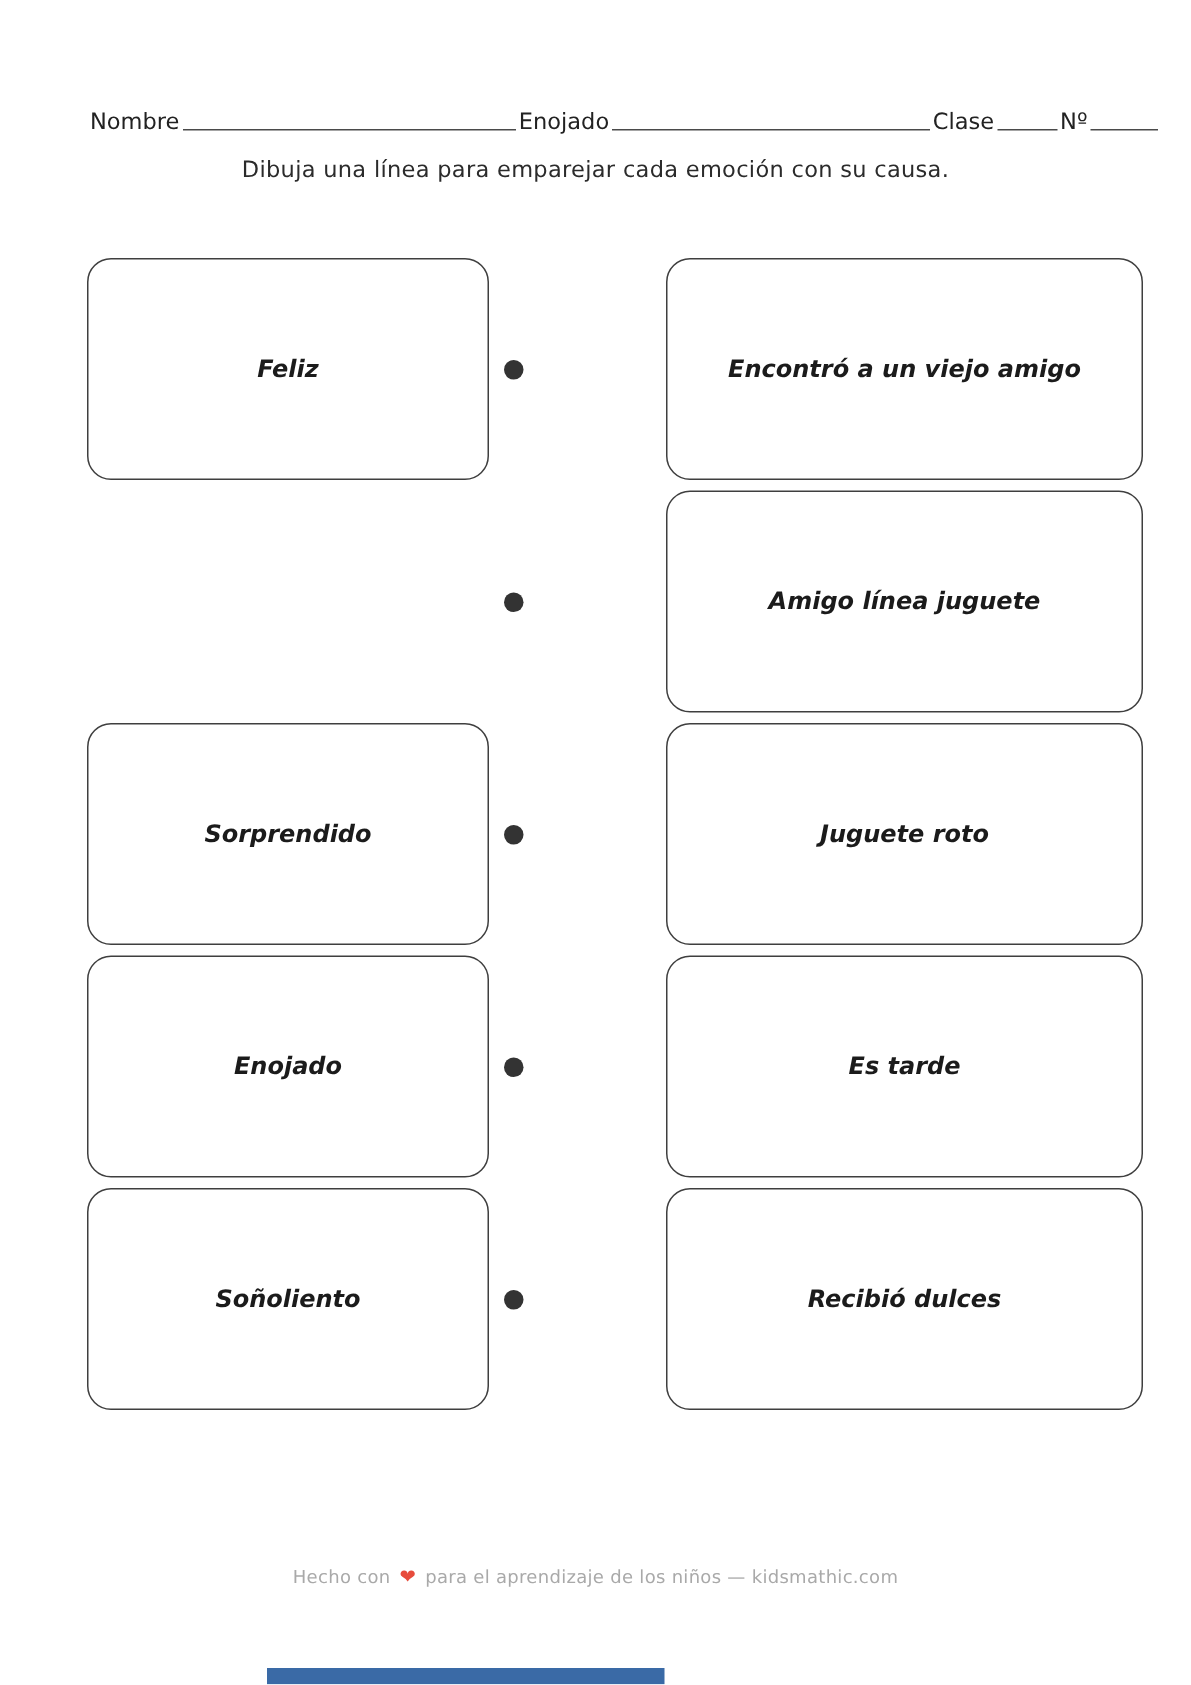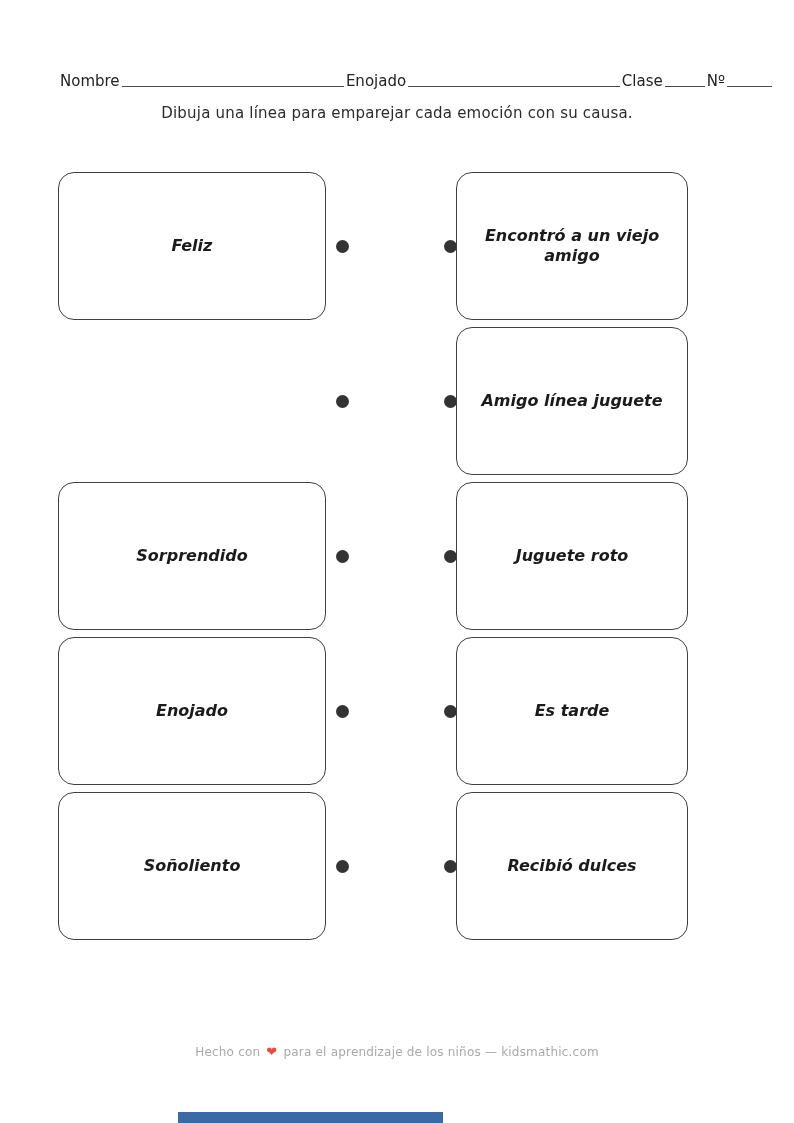--- a/index.html
+++ b/index.html
@@ -42,21 +42,21 @@
   .card{
     position:absolute;top:0;height:148px;
     background:#ffffff;
     border:1.6px solid #3f3f3f;
     border-radius:16px;
     display:flex;align-items:center;justify-content:center;
     box-sizing:border-box;
     padding:0 14px;
   }
   .card.left{left:58px;width:268px;}
-  .card.right{left:456px;width:232px;}
+  .card.right{left:444px;width:318px;}
   .card .label{
     font-weight:bold;font-size:16px;color:#1b1b1b;
     text-align:center;line-height:1.25;
   }
   .dot{
     position:absolute;top:67.5px;width:13px;height:13px;
     border-radius:50%;background:#333333;
   }
   .dot.d-left{left:336px;}
   .dot.d-right{left:444px;}

